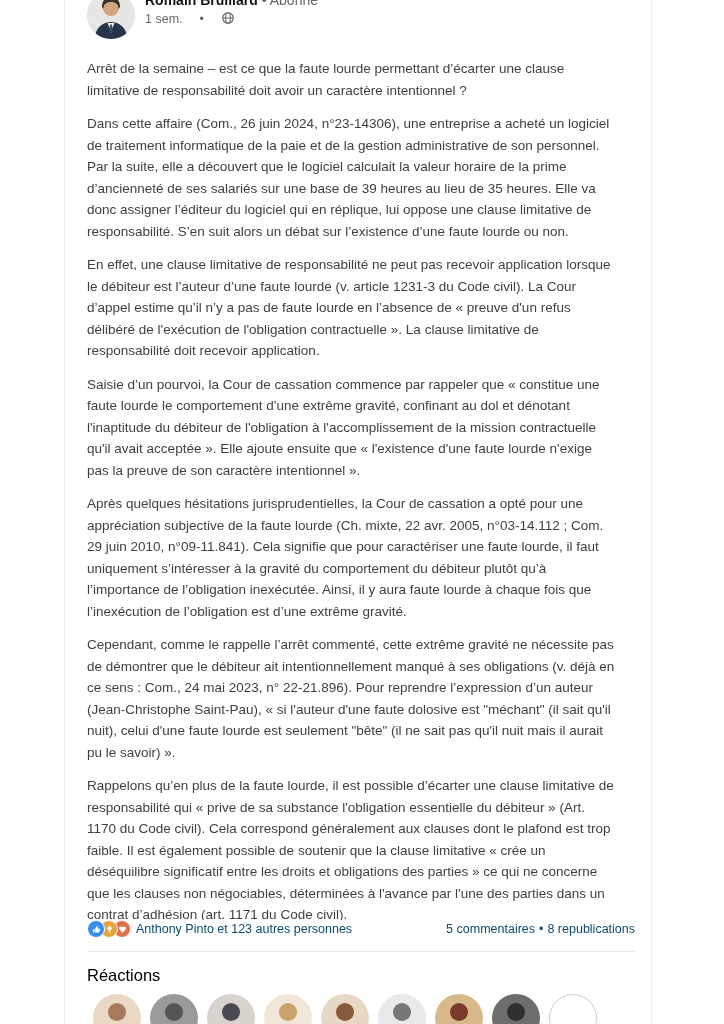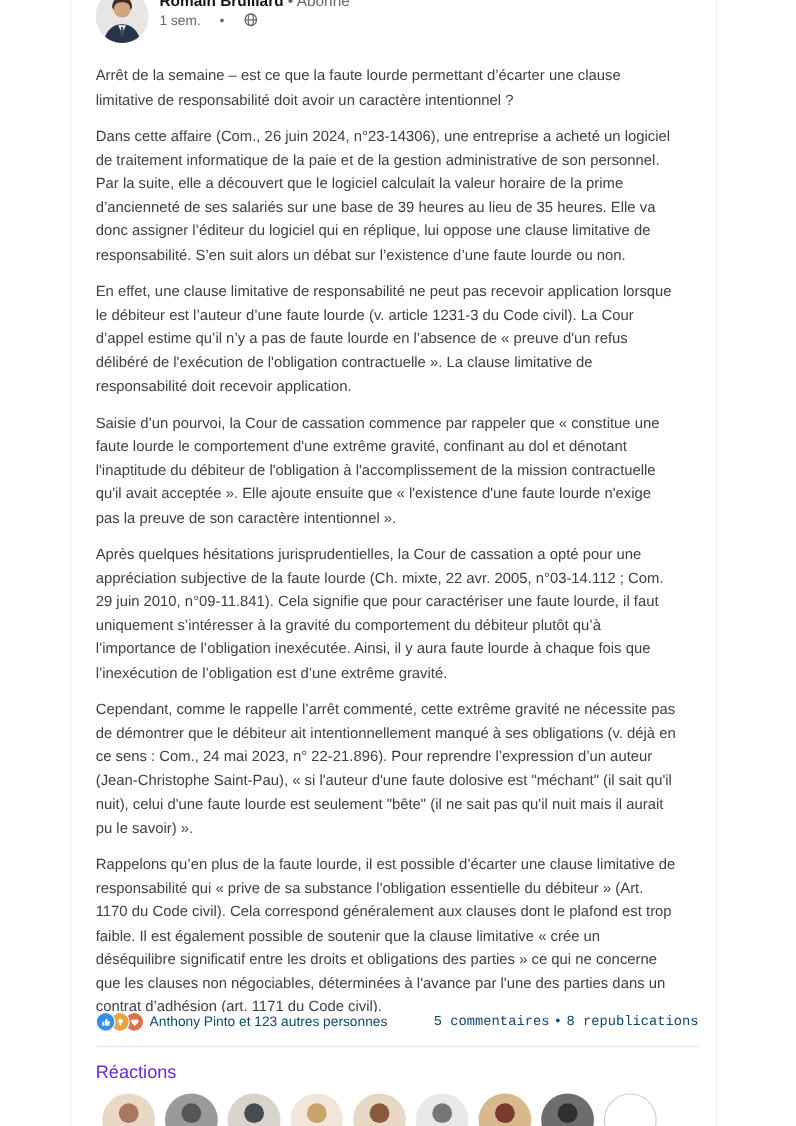--- a/index.html
+++ b/index.html
@@ -26,26 +26,26 @@
   
   .social-bar{position:absolute;top:930px;left:22px;right:16px;display:flex;align-items:center;
     font-size:12.5px;color:#0c4a6e;}
   .rx-badges{display:flex;margin-right:5px;}
   .rx-badge{width:16px;height:16px;border-radius:50%;border:1.5px solid #fff;box-sizing:content-box;
     display:flex;align-items:center;justify-content:center;}
   .rx-badge + .rx-badge{margin-left:-5px;}
   .rx-badge svg{width:11px;height:11px;display:block;}
   .reactors{cursor:pointer;}
   .social-right{margin-left:auto;display:flex;gap:4px;}
-  .social-right span{cursor:pointer;font-family:Liberation Mono, monospace;}
+  .social-right span{cursor:pointer;}
 
   .divider{position:absolute;top:961px;left:22px;right:16px;border-top:1px solid #e6e6e6;}
 
   
-  .rx-title{position:absolute;top:974px;left:22px;font-size:16.5px;line-height:22px;color:#6d28d9;}
+  .rx-title{position:absolute;top:974px;left:22px;font-size:16.5px;line-height:22px;color:#000000;}
   .rx-avatars{position:absolute;top:1004px;left:28px;display:flex;gap:9px;}
   .r-avatar{width:48px;height:48px;border-radius:50%;overflow:hidden;flex:0 0 48px;cursor:pointer;}
   .r-avatar svg{display:block;width:48px;height:48px;}
   .r-avatar.empty{box-sizing:border-box;border:1px solid #ccc;background:#fff;}
 </style>
 </head>
 <body>
 
 <div class="card">
 

